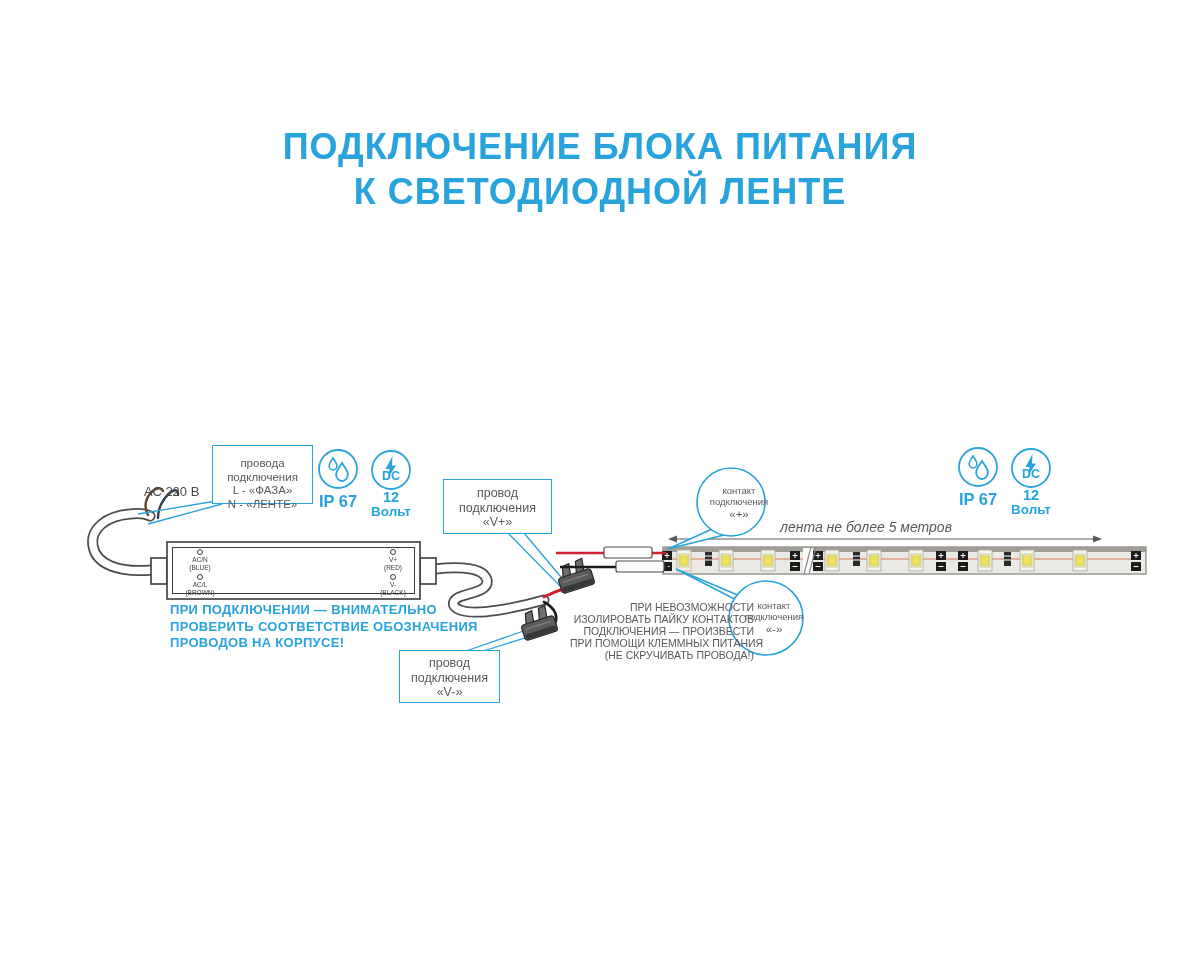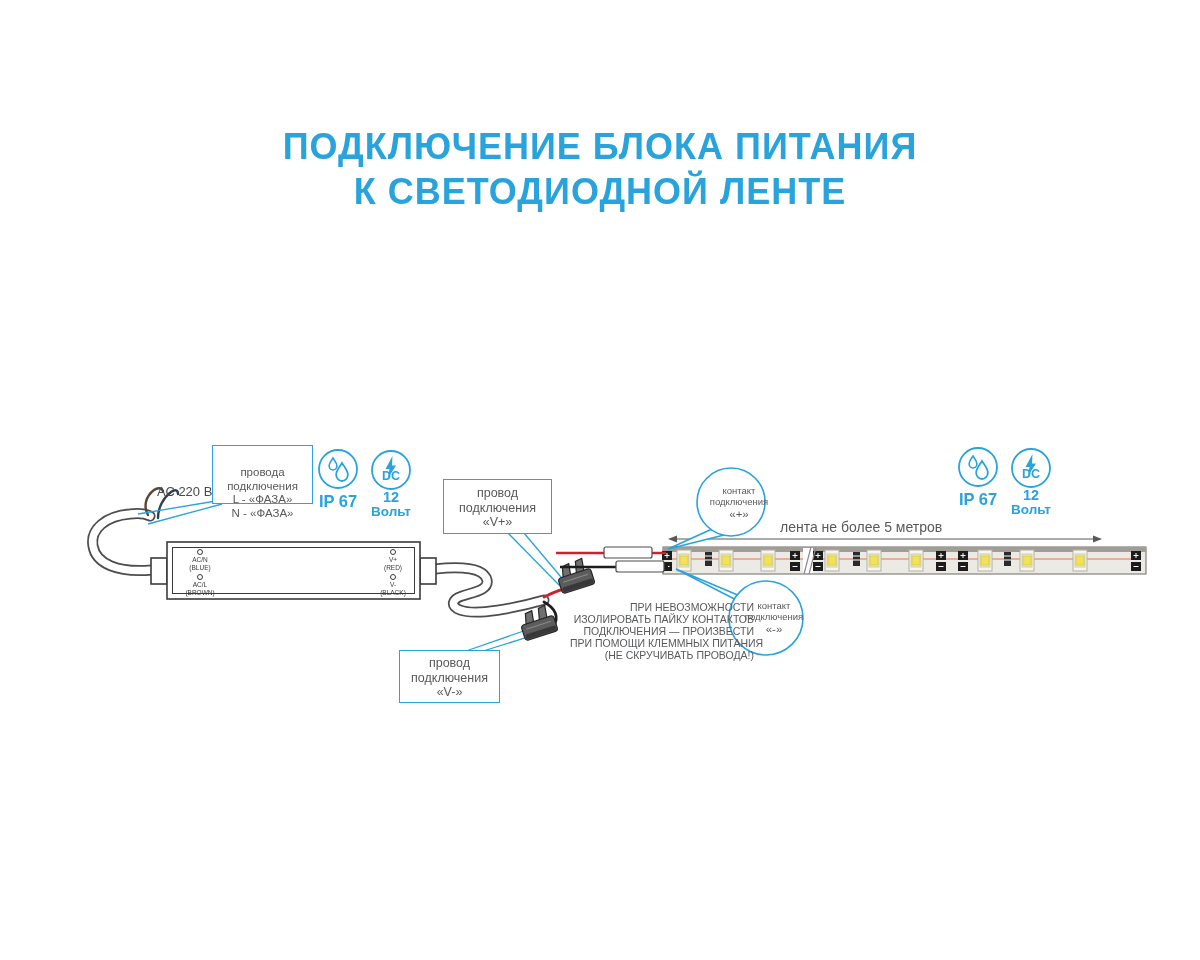--- a/index.html
+++ b/index.html
@@ -13,34 +13,34 @@
   .abs{position:absolute;}
   .title{
     left:0;right:0;top:124px;text-align:center;color:var(--accent);
     font-size:36px;line-height:45px;font-weight:700;letter-spacing:1px;
   }
   .callout{
     background:#fff;border:1.6px solid var(--accent);color:var(--text);
     text-align:center;box-sizing:border-box;z-index:5;
   }
   .callout div{white-space:nowrap;}
-  .co-wires{left:212px;top:445px;width:101px;height:59px;font-size:11.5px;line-height:13.5px;padding-top:20px;}
+  .co-wires{left:212px;top:445px;width:101px;height:59px;font-size:11.5px;line-height:13.5px;padding-top:11px;}
   .co-vplus{left:443px;top:479px;width:109px;height:55px;font-size:12.5px;line-height:14.5px;padding-top:6px;}
   .co-vminus{left:399px;top:650px;width:101px;height:53px;font-size:12.5px;line-height:14.5px;padding-top:5px;}
   .blue-note{color:var(--accent);font-weight:600;font-size:13px;line-height:16.5px;letter-spacing:.3px;white-space:nowrap;}
   .gray-note{color:var(--text);font-size:10.5px;line-height:12px;text-align:right;white-space:nowrap;}
   .badge-label{color:var(--accent);text-align:center;font-weight:600;white-space:nowrap;}
   .dc-text{color:var(--accent);font-weight:700;font-size:12.5px;text-align:center;}
   .bubble-text{text-align:center;font-size:9.5px;line-height:11px;color:var(--text);z-index:6;padding-left:8px;}
   .bubble-text .sign{font-size:11.5px;margin-top:2px;}
   .terms{font-size:6.5px;line-height:7.5px;text-align:center;color:#3a3a3a;z-index:4;}
   .terms .dot{display:block;width:4px;height:4px;border:1px solid #3a3a3a;border-radius:50%;margin:0 auto 1px;}
   .terms .gap{height:3px;}
   .ac-label{font-size:13px;color:#4a4a4a;white-space:nowrap;}
-  .len-label{font-size:14px;color:var(--text);white-space:nowrap;}
+  .len-label{font-size:14px;color:var(--text);white-space:nowrap;font-style:italic;}
   svg{position:absolute;left:0;top:0;}
 </style>
 </head>
 <body>
 
 <div id="stage">
 
   <svg width="1200" height="960" viewBox="0 0 1200 960">
 
     <g>
@@ -214,27 +214,27 @@
       <circle cx="1031" cy="468" r="19" fill="#fff" stroke="#29A3DC" stroke-width="1.8"></circle>
       <polygon points="1032.5,454 1025.5,467 1029.5,467 1028,476 1036,463.5 1032,463.5" fill="#29A3DC"></polygon>
     </g>
   </svg>
 
   <div class="abs title">
     <div>ПОДКЛЮЧЕНИЕ БЛОКА ПИТАНИЯ</div>
     <div>К СВЕТОДИОДНОЙ ЛЕНТЕ</div>
   </div>
 
-  <div class="abs ac-label" style="left:157px;top:484px;">АС 220 В</div>
+  <div class="abs ac-label" style="left:144px;top:484px;">АС 220 В</div>
 
   <div class="abs callout co-wires">
     <div>провода</div>
     <div>подключения</div>
     <div>L - «ФАЗА»</div>
-    <div>N - «ФАЗА»</div>
+    <div>N - «ЛЕНТЕ»</div>
   </div>
 
   <div class="abs badge-label" style="left:310px;top:492px;width:56px;font-size:16.5px;">IP 67</div>
   <div class="abs dc-text" style="left:376px;top:469px;width:30px;">DC</div>
   <div class="abs badge-label" style="left:366px;top:489px;width:50px;font-size:14.5px;font-weight:600;">12</div>
   <div class="abs badge-label" style="left:366px;top:504px;width:50px;font-size:13.5px;font-weight:600;">Вольт</div>
 
   <div class="abs badge-label" style="left:950px;top:490px;width:56px;font-size:16.5px;">IP 67</div>
   <div class="abs dc-text" style="left:1016px;top:467px;width:30px;">DC</div>
   <div class="abs badge-label" style="left:1006px;top:487px;width:50px;font-size:14.5px;font-weight:600;">12</div>
@@ -252,20 +252,25 @@
   <div class="abs terms" style="left:368px;top:549px;width:50px;">
     <span class="dot"></span>
     <div>V+</div>
     <div>(RED)</div>
     <div class="gap"></div>
     <span class="dot"></span>
     <div>V-</div>
     <div>(BLACK)</div>
   </div>
 
+  <div class="abs blue-note" style="left:170px;top:602px;">
+    <div>ПРИ ПОДКЛЮЧЕНИИ — ВНИМАТЕЛЬНО</div>
+    <div>ПРОВЕРИТЬ СООТВЕТСТВИЕ ОБОЗНАЧЕНИЯ</div>
+    <div>ПРОВОДОВ НА КОРПУСЕ!</div>
+  </div>
 
   <div class="abs callout co-vplus">
     <div>провод</div>
     <div>подключения</div>
     <div>«V+»</div>
   </div>
   <div class="abs callout co-vminus">
     <div>провод</div>
     <div>подключения</div>
     <div>«V-»</div>

